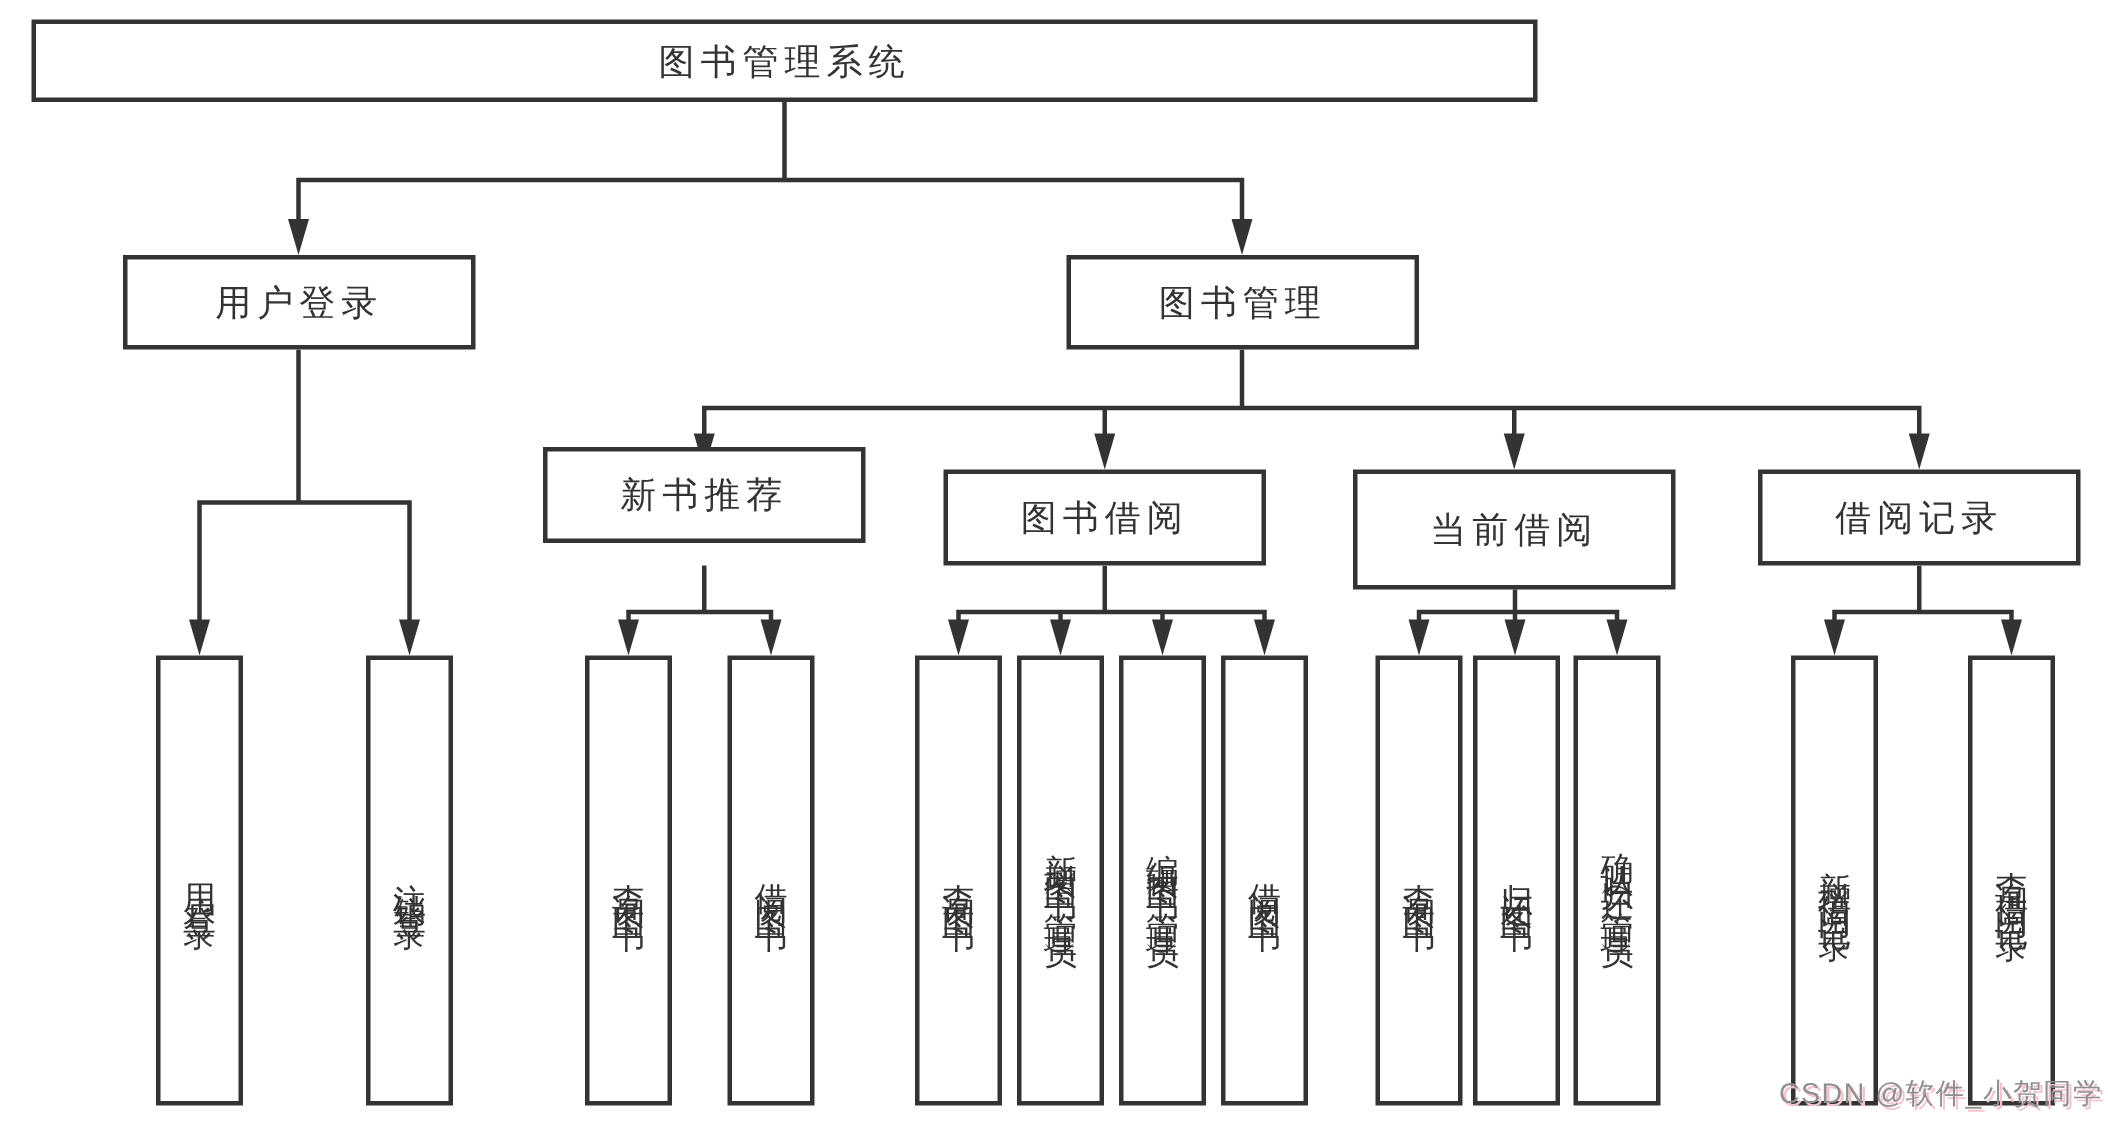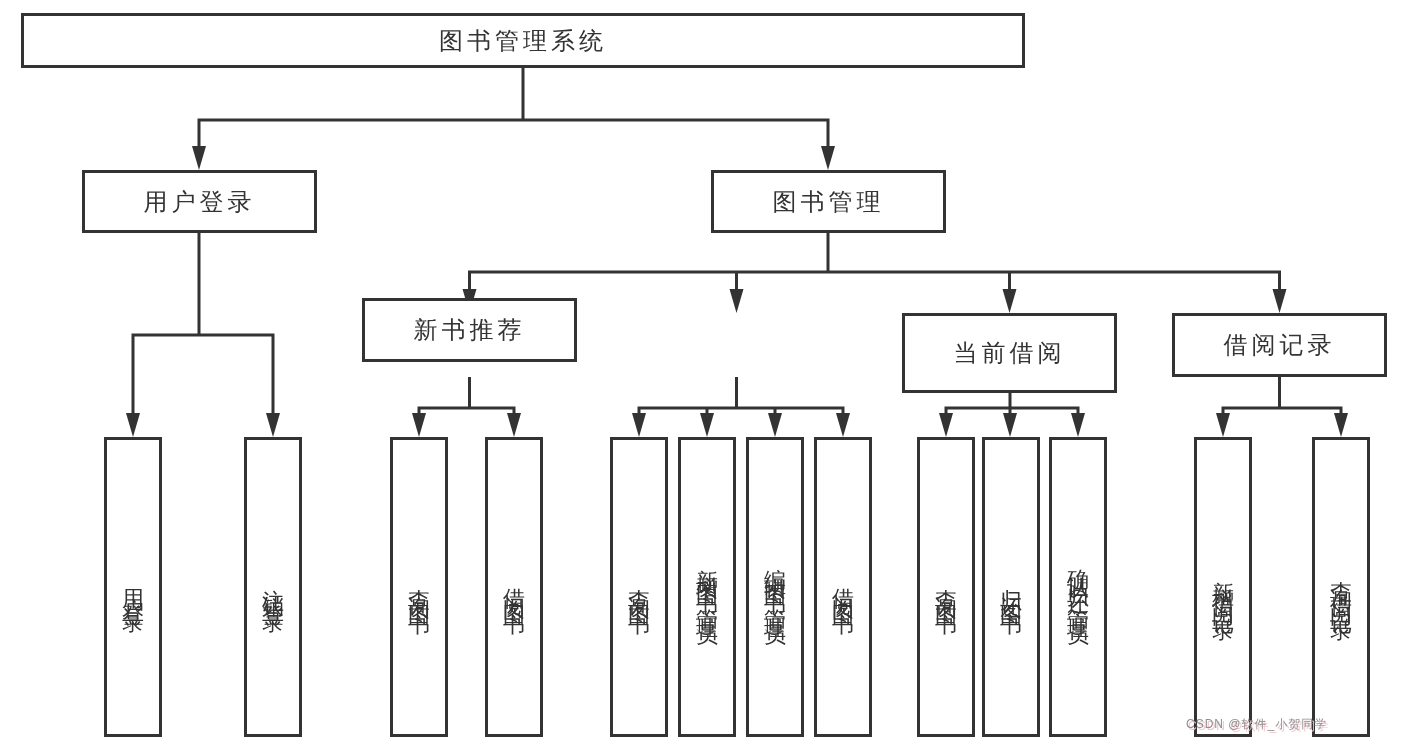--- a/index.html
+++ b/index.html
@@ -42,21 +42,21 @@
     line-height: 1;
     letter-spacing: 8px;
     color: #333333;
     white-space: nowrap;
   }
   .watermark {
     position: absolute;
     left: 1186px;
     top: 716px;
     z-index: 5;
-    font-size: 12px;
+    font-size: 19px;
     letter-spacing: 1px;
     color: #8f8f8f;
     text-shadow: 2px 2px 0 #f2c4cd;
     white-space: nowrap;
   }
 </style>
 </head>
 <body>
 
 <div class="canvas">
@@ -122,20 +122,23 @@
   <div class="node h" style="left:82px;top:170px;width:235px;height:63px">
     <span class="htext">用户登录</span>
   </div>
   <div class="node h" style="left:711px;top:170px;width:235px;height:63px">
     <span class="htext">图书管理</span>
   </div>
 
   <div class="node h" style="left:362px;top:298px;width:215px;height:64px">
     <span class="htext">新书推荐</span>
   </div>
+  <div class="node h" style="left:629px;top:313px;width:215px;height:64px">
+    <span class="htext">图书借阅</span>
+  </div>
   <div class="node h" style="left:902px;top:313px;width:215px;height:80px">
     <span class="htext">当前借阅</span>
   </div>
   <div class="node h" style="left:1172px;top:313px;width:215px;height:64px">
     <span class="htext">借阅记录</span>
   </div>
 
   <div class="node v" style="left:104px">
     <span class="vtext">用户登录</span>
   </div>

